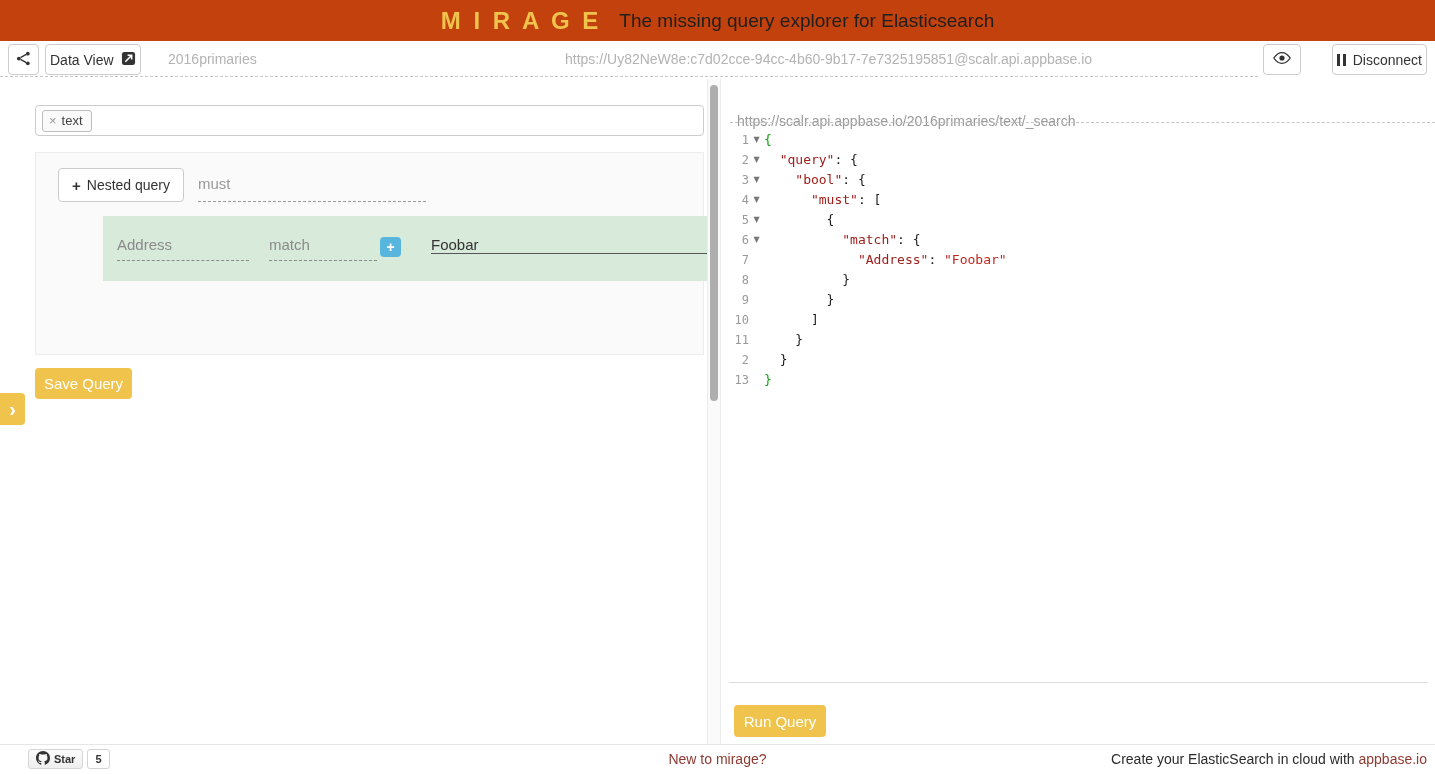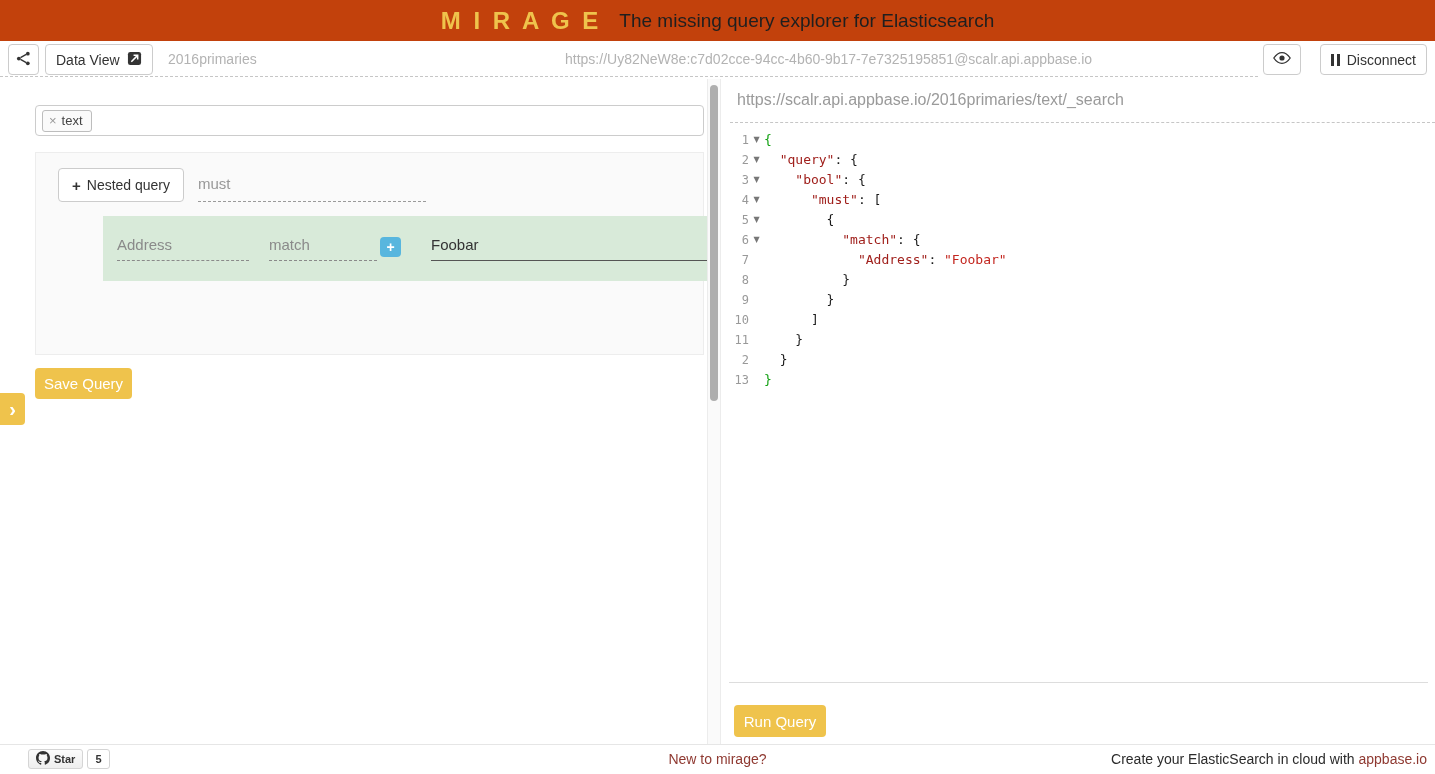--- a/index.html
+++ b/index.html
@@ -8,21 +8,21 @@
   .app { position:relative; width:1435px; height:774px; background:#fff; overflow:hidden; }
 
   
   .header { position:absolute; top:0; left:0; width:100%; height:41px; display:flex; align-items:center; justify-content:center; gap:18px; background:#c2410c; }
   .logo { color:var(--brand-gold,#efc34c); font-weight:bold; font-size:24px; letter-spacing:3px; }
   .tagline { font-size:19px; color:#1f1f1f; }
 
   
   .toolbar { position:absolute; top:41px; left:0; width:100%; height:38px; background:#fff; }
   .dash-line { position:absolute; bottom:2px; left:0; width:1258px; border-bottom:1px dashed #c6c6c6; }
-  .tbtn { position:absolute; top:3px; height:31px; background:#fff; border:1px solid #ccc; border-radius:4px; font-size:14px; color:#333; display:flex; align-items:center; gap:7px; padding:0 10px; cursor:pointer; font-family:inherit; }
+  .tbtn { position:absolute; top:3px; height:31px; background:#fff; border:1px solid #ccc; border-radius:4px; font-size:14px; color:#333; display:flex; align-items:center; gap:7px; padding:0 4px; cursor:pointer; font-family:inherit; }
   .share-btn { left:8px; width:31px; justify-content:center; padding:0; }
   .dataview-btn { left:45px; }
   .eye-btn { left:1263px; width:38px; justify-content:center; padding:0; }
   .disconnect-btn { right:8px; }
   .index-name { position:absolute; left:168px; top:10px; font-size:14px; color:#b3b3b3; }
   .conn-url { position:absolute; left:565px; top:10px; font-size:14px; color:#b3b3b3; }
   .pause { display:inline-flex; gap:3px; }
   .pause i { display:block; width:3px; height:12px; background:#333; }
 
   
@@ -32,32 +32,32 @@
   .tag-x { color:#999; font-size:13px; cursor:pointer; }
   .builder-card { position:absolute; left:35px; top:73px; width:669px; height:203px; background:#fafafa; border:1px solid #ededed; }
   .nested-btn { position:absolute; left:22px; top:15px; height:34px; padding:0 13px; background:#fff; border:1px solid #ccc; border-radius:4px; font-size:14px; color:#333; display:flex; align-items:center; gap:6px; cursor:pointer; font-family:inherit; }
   .plus-glyph { font-weight:bold; font-size:15px; }
   .bool-clause { position:absolute; left:162px; top:22px; width:228px; border-bottom:1px dashed #9a9a9a; padding-bottom:9px; font-size:15px; color:#999; cursor:pointer; }
   .query-row { position:absolute; left:31px; top:63px; width:620px; height:65px; background:var(--row-green,#d8ead9);margin-left:36px; }
   .sel { position:absolute; top:20px; border-bottom:1px dashed #8a8a8a; padding-bottom:7px; font-size:15px; color:#8a8a8a; cursor:pointer; }
   .field-select { left:14px; width:132px; }
   .operator-select { left:166px; width:108px; }
   .add-btn { position:absolute; left:277px; top:21px; width:21px; height:20px; background:var(--accent-blue,#58b6de); color:#fff; border:none; border-radius:4px; font-size:14px; font-weight:bold; line-height:19px; text-align:center; cursor:pointer; }
-  .value-input { position:absolute; left:328px; top:20px; width:282px; border-bottom:1px solid #555; padding-bottom:7px; font-size:15px; color:#333; cursor:text; }
+  .value-input { position:absolute; left:328px; top:20px; width:282px; border-bottom:1px solid #555; font-size:15px; color:#333; cursor:text; }
   .gold-btn { background:var(--brand-gold,#efc34c); color:#fff; border:none; border-radius:4px; font-size:15px; cursor:pointer; font-family:inherit; }
   .save-btn { position:absolute; left:35px; top:289px; width:97px; height:31px; }
   .side-tab { position:absolute; left:0; top:314px; width:25px; height:32px; background:var(--brand-gold,#efc34c); color:#fff; border-radius:0 4px 4px 0; display:flex; align-items:center; justify-content:center; font-size:20px; font-weight:bold; cursor:pointer; }
 
   
   .scroll-strip { position:absolute; left:707px; top:79px; width:14px; height:665px; background:#fafafa; border-left:1px solid #ececec; border-right:1px solid #ececec; }
   .scroll-thumb { position:absolute; left:2px; top:6px; width:8px; height:316px; background:#aeaeae; border-radius:4px; }
 
   
   .right-panel { position:absolute; left:721px; top:79px; width:714px; height:665px; background:#fff; }
-  .request-url { position:absolute; left:16px; top:12px; font-size:16px; color:#9a9a9a; }
+  .request-url { position:absolute; left:16px; top:34px; font-size:14px; color:#9a9a9a; }
   .dash-sep { position:absolute; left:9px; right:0; top:43px; border-top:1px dashed #c6c6c6; }
   .editor { position:absolute; left:8px; right:7px; top:51px; height:553px; border-bottom:1px solid #ddd; font-family:"DejaVu Sans Mono","Liberation Mono",monospace; font-size:13px; background:#fff; overflow:hidden; cursor:text; }
   .code-line { display:flex; height:20px; line-height:20px; }
   .lnum { width:20px; text-align:right; color:#999; font-size:12px; flex:none; }
   .fold { width:15px; text-align:center; color:#777; font-size:8px; flex:none; font-family:"DejaVu Sans",sans-serif; cursor:pointer; }
   .fold.hidden { visibility:hidden; }
   .code { white-space:pre; color:#1a1a1a; }
   .tok-k { color:var(--code-key,#a0201c); }
   .tok-s { color:var(--code-string,#c3261f); }
   .tok-g { color:var(--code-bracket-match,#11a011); }

